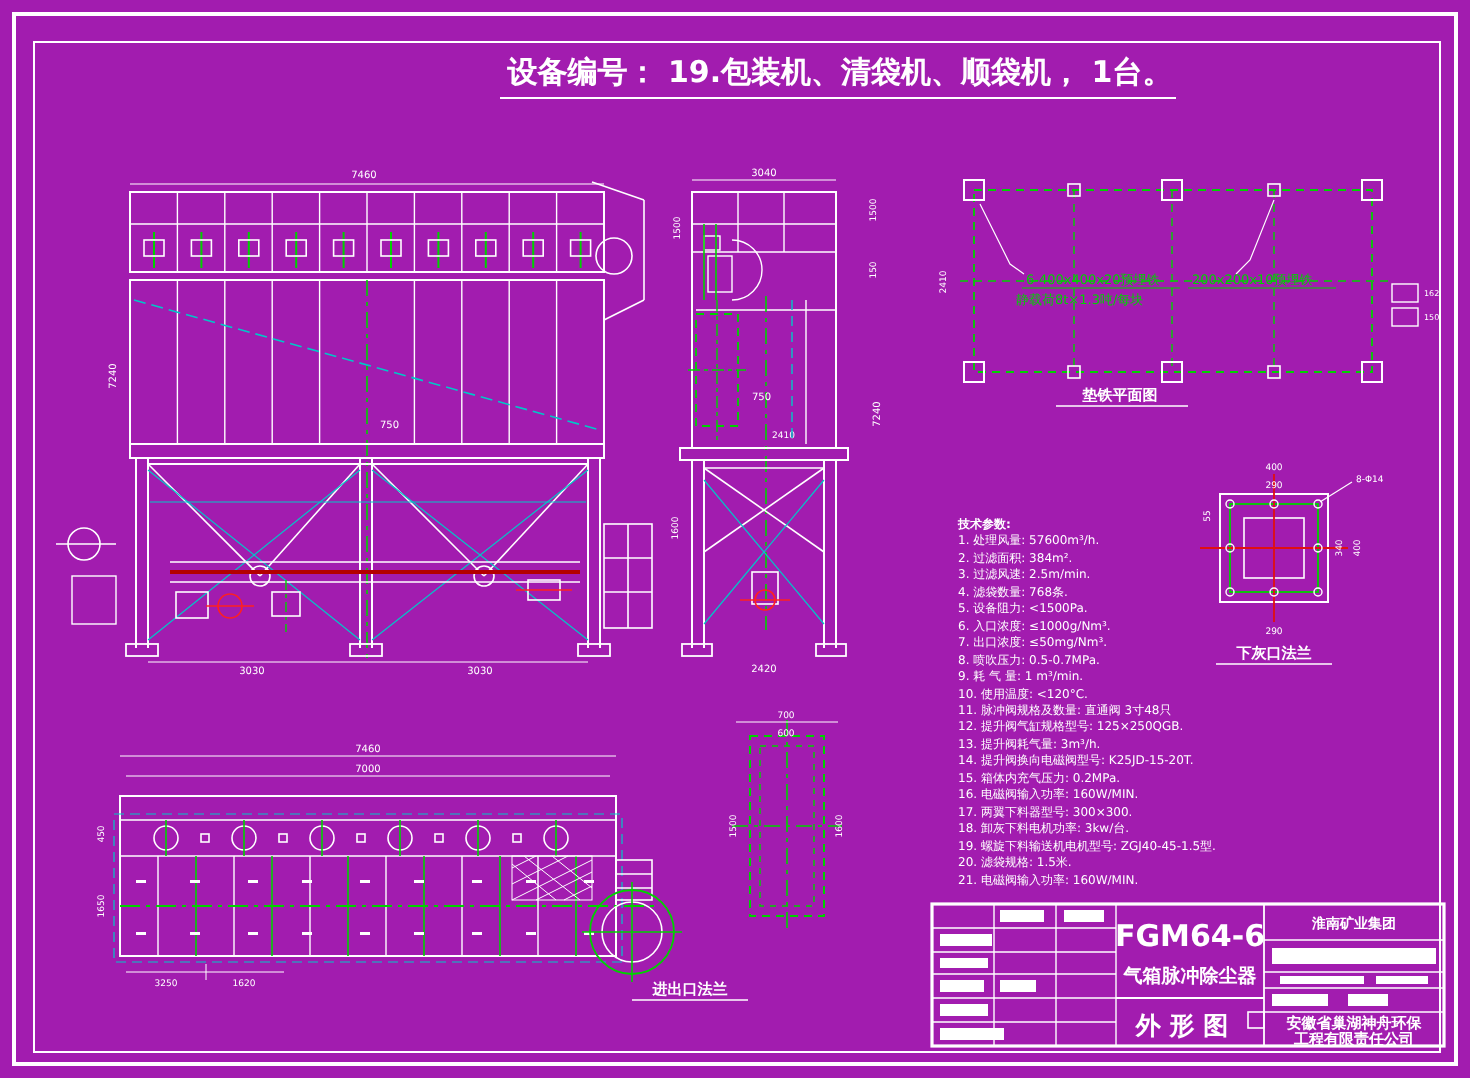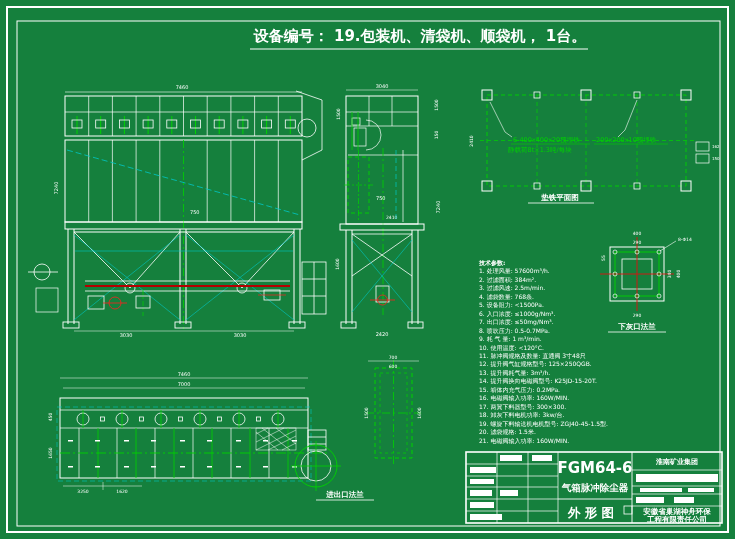--- a/index.html
+++ b/index.html
@@ -1,16 +1,16 @@
 <!DOCTYPE html>
 <html><head>
 <meta charset="utf-8">
 <style>
   html,body{margin:0;padding:0;background:#000;}
-  #stage{position:relative;width:735px;height:539px;background:#15803d;overflow:hidden;
+  #stage{position:relative;width:735px;height:539px;background:#a21caf;overflow:hidden;
          font-family:"DejaVu Sans",sans-serif;}
   svg{position:absolute;left:0;top:0;}
   .t{font-family:"DejaVu Sans",sans-serif;fill:#ffffff;}
   .tg{font-family:"DejaVu Sans",sans-serif;fill:#00d200;}
   .dim{font-size:5px;}
   .dim4{font-size:4.5px;}
   #tech{position:absolute;left:479px;top:259px;width:140px;color:#fff;
         font-size:6px;line-height:8.45px;white-space:nowrap;letter-spacing:0;}
   #tech .hd{font-weight:bold;}
 </style>

